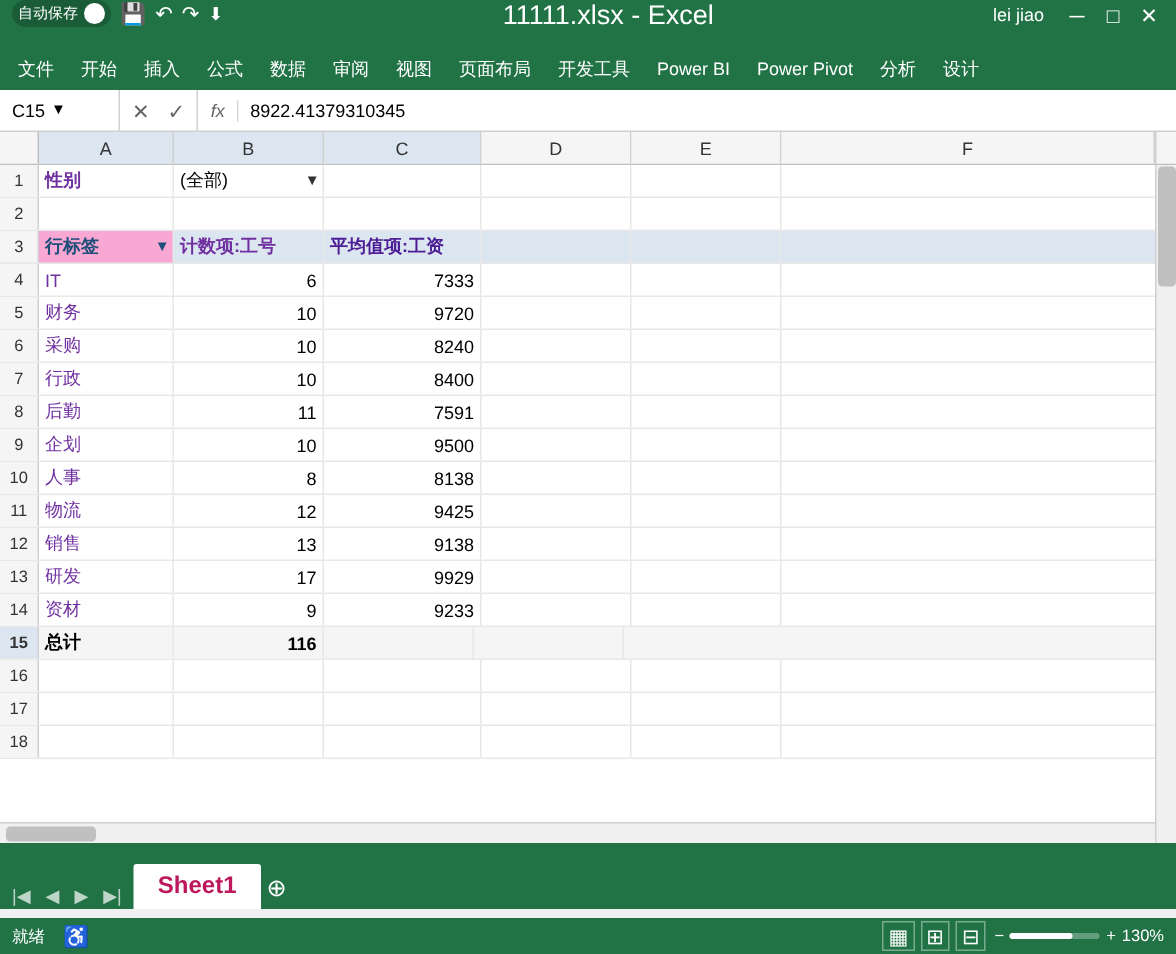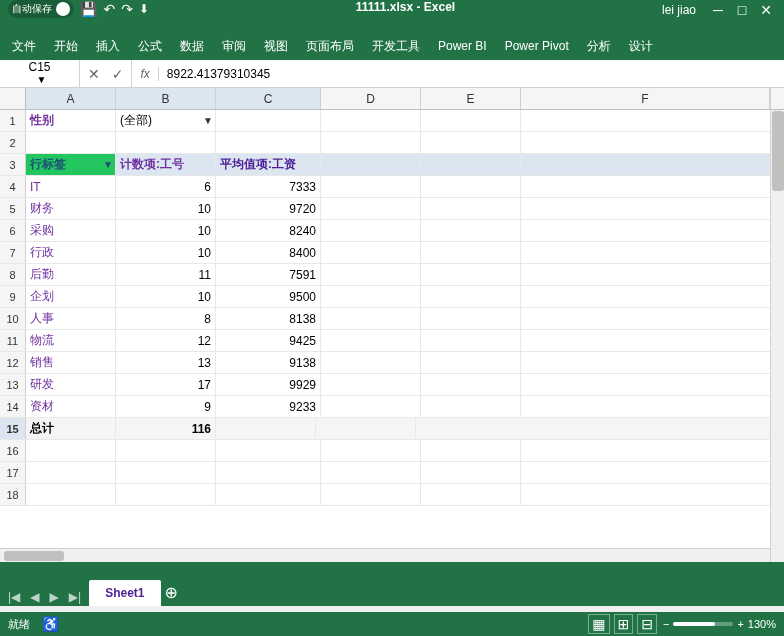--- a/index.html
+++ b/index.html
@@ -9,21 +9,21 @@
     .title-bar {
       background: #217346;
       color: white;
       height: 32px;
       display: flex;
       align-items: flex-start;
       justify-content: space-between;
       padding: 0 8px;
     }
     .title-bar-left { display: flex; align-items: center; gap: 6px; font-size: 12px; }
-    .title-bar-center { font-size: 12px; font-weight: bold; flex: 1; text-align: center; }
+    .title-bar-center { font-size: 18px; font-weight: normal; flex: 1; text-align: center; }
     .title-bar-right { display: flex; align-items: center; gap: 4px; }
     .title-btn { width: 20px; height: 20px; display: flex; align-items: center; justify-content: center; font-size: 14px; cursor: pointer; border-radius: 2px; }
     .toggle-switch { background: #1a5c38; border-radius: 10px; padding: 2px 4px; display: flex; align-items: center; font-size: 10px; gap: 4px; cursor: pointer; }
     .toggle-knob { width: 14px; height: 14px; background: white; border-radius: 50%; }
 
     
     .menu-bar {
       background: #217346;
       color: white;
       height: 28px;
@@ -50,21 +50,20 @@
       align-items: center;
     }
     .cell-ref {
       width: 80px;
       border-right: 1px solid #d0d0d0;
       padding: 0 8px;
       font-size: 12px;
       height: 100%;
       display: flex;
       align-items: center;
-      flex-direction: column;
     }
     .formula-icons {
       display: flex;
       align-items: center;
       padding: 0 4px;
       gap: 4px;
       height: 100%;
       border-right: 1px solid #d0d0d0;
     }
     .formula-icon { font-size: 14px; cursor: pointer; padding: 2px 4px; color: #666; }
@@ -133,24 +132,24 @@
       align-items: center;
       justify-content: space-between;
       padding: 0 8px;
       color: white;
       font-size: 11px;
     }
     .bottom-left { display: flex; align-items: center; gap: 8px; justify-content: space-between; }
     .bottom-right { display: flex; align-items: center; gap: 8px; }
     .sheet-tab {
       background: white;
-      color: #4c1d95;
+      color: #be185d;
       padding: 4px 16px;
       border-radius: 2px 2px 0 0;
-      font-size: 12px;
+      font-size: 16px;
       cursor: pointer;
       font-weight: bold;
     }
     .add-sheet { cursor: pointer; font-size: 16px; margin-left: 4px; }
     .zoom-controls { display: flex; align-items: center; gap: 4px; }
     .view-icons { display: flex; gap: 4px; }
 
     
     .main-area {
       position: relative;
@@ -253,21 +252,21 @@
       <div class="cell col-a"></div>
       <div class="cell col-b"></div>
       <div class="cell col-c"></div>
       <div class="cell col-d"></div>
       <div class="cell col-e"></div>
       <div class="cell col-rest"></div>
     </div>
 
     <div class="row" style="background:#dce6f1;">
       <div class="row-num">3</div>
-      <div class="cell col-a header-row" style="color:#1f4e79; font-weight:bold; background:#22c55e; position:relative;">
+      <div class="cell col-a header-row" style="color:#1f4e79; font-weight:bold; background:#f9a8d4; position:relative;">
         行标签
         <span style="position:absolute; right:2px; font-size:10px; cursor:pointer;">▼</span>
       </div>
       <div class="cell col-b header-row" style="color:#7030a0; font-weight:bold; background:#dce6f1; justify-content:flex-start;">计数项:工号</div>
       <div class="cell col-c header-row" style="color:#4c1d95; font-weight:bold; background:#dce6f1; justify-content:flex-start;">平均值项:工资</div>
       <div class="cell col-d header-row" style="background:#dce6f1;"></div>
       <div class="cell col-e header-row" style="background:#dce6f1;"></div>
       <div class="cell col-rest"></div>
     </div>
 

